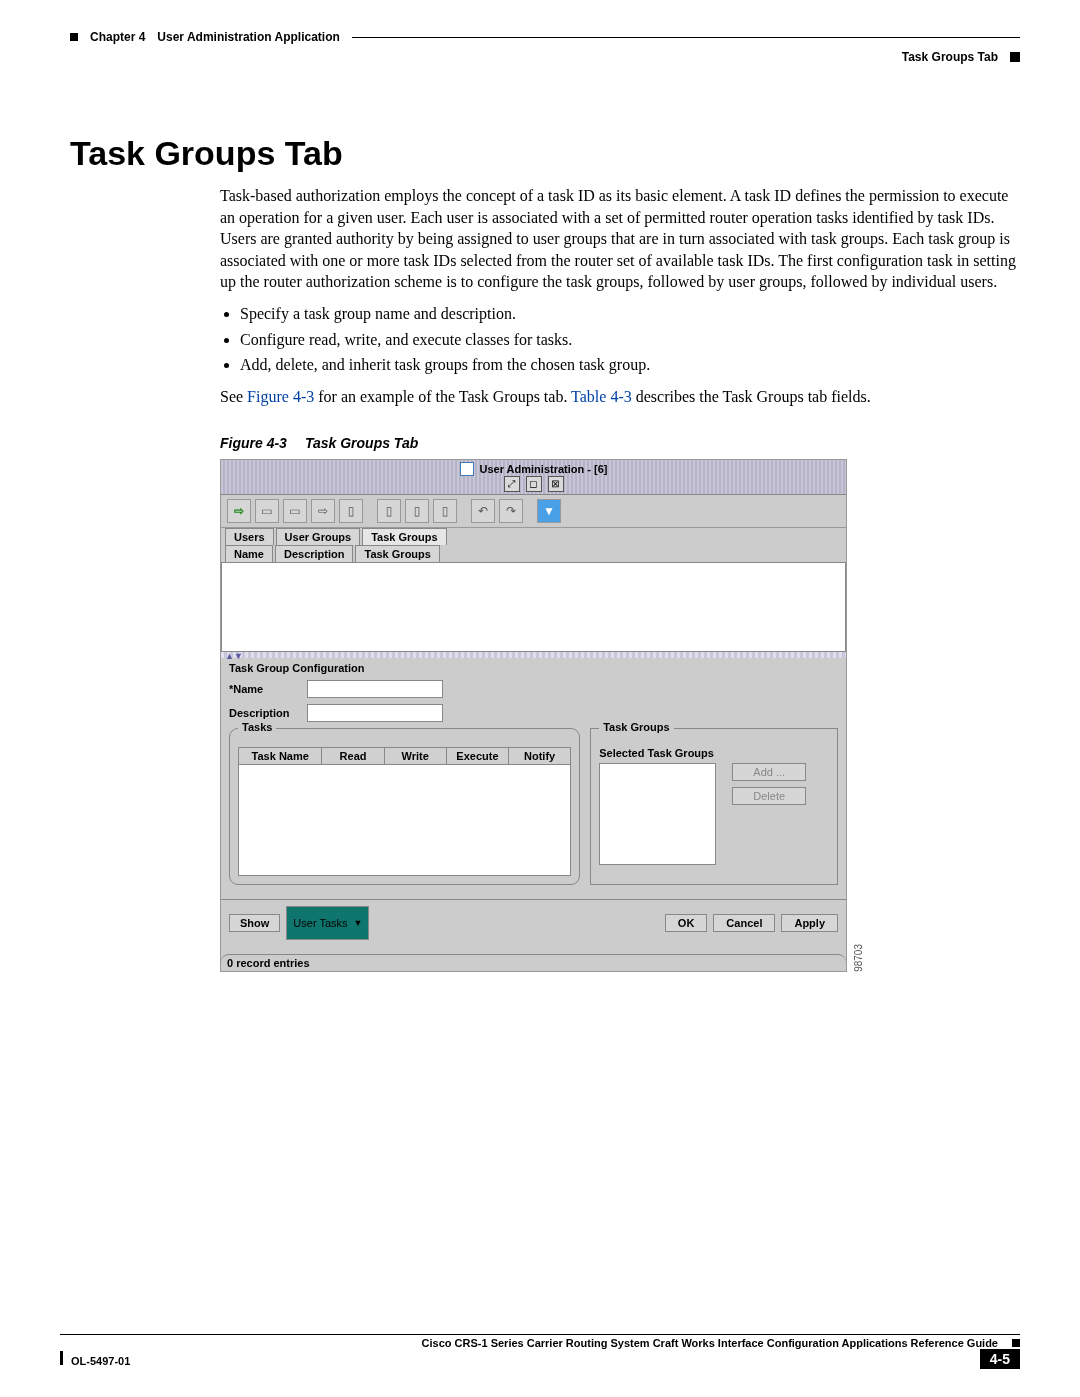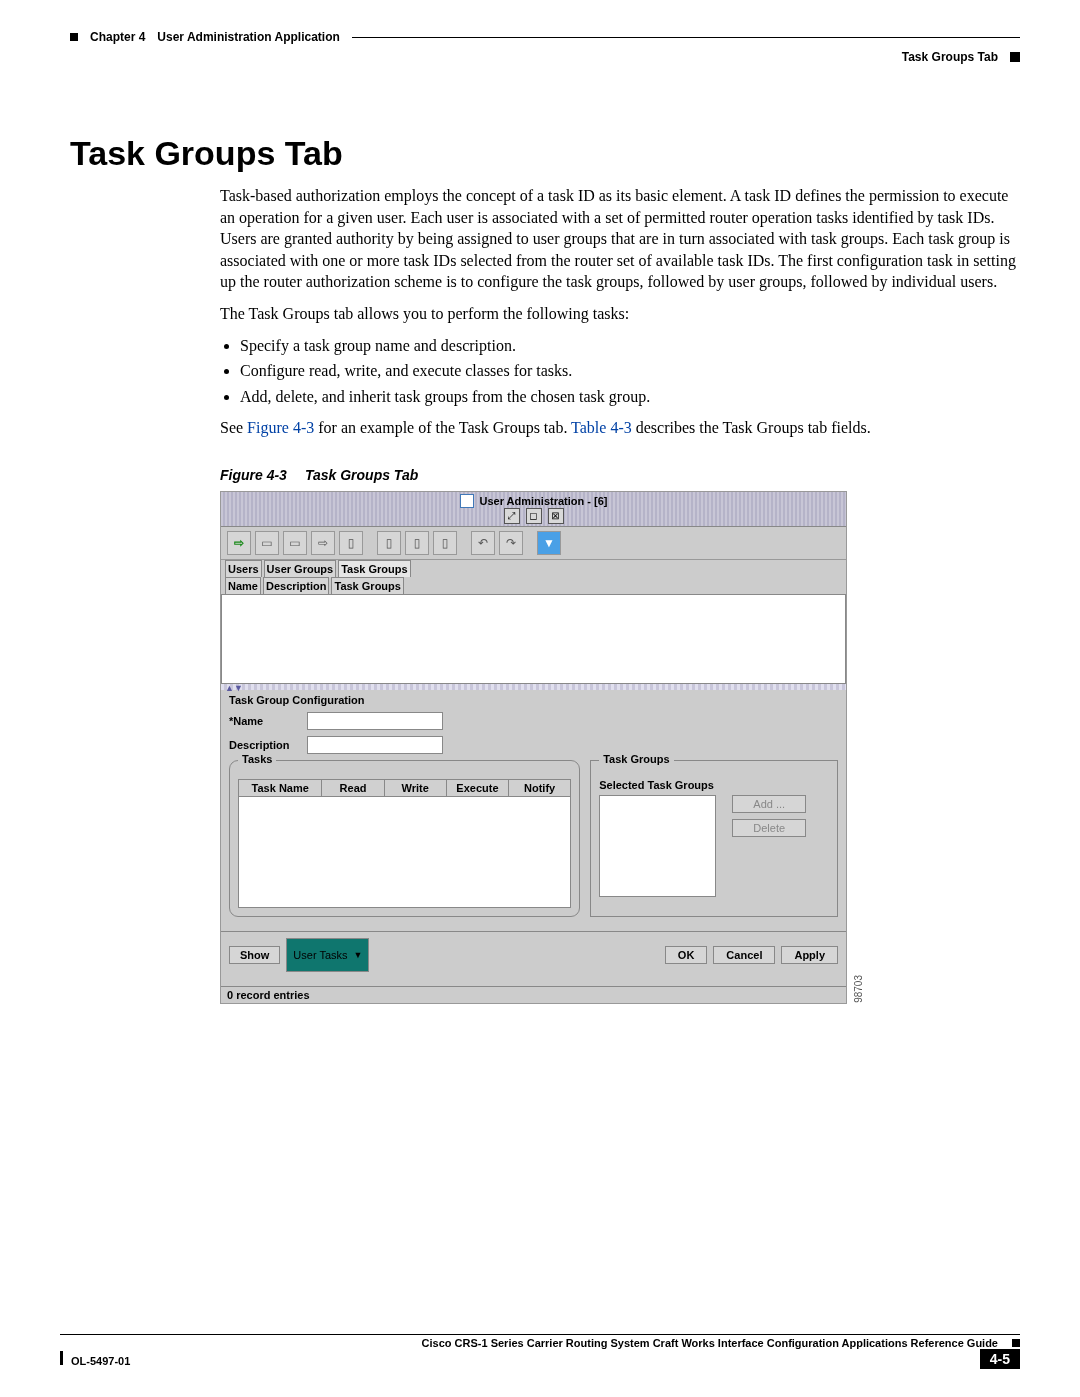--- a/index.html
+++ b/index.html
@@ -128,21 +128,21 @@
 
   .tablike {
     display: flex;
     padding-left: 4px;
     background: #cccccc;
   }
   .tablike .t {
     border: 1px solid #888;
     border-bottom: none;
     background: #d6d6d6;
-    padding: 2px 2px;
+    padding: 2px 8px;
     font-weight: bold;
     font-size: 11px;
     margin-right: 2px;
   }
   .tablike .t.active { background: #e6e6e6; }
   .list-area {
     background: #ffffff;
     height: 88px;
     border: 1px solid #888;
     margin: 0;
@@ -226,20 +226,21 @@
   .dd .caret { font-size: 9px; }
   .cfg-footer .right { display: flex; gap: 6px; }
   .cfg-footer .right .b {
     border: 1px solid #888; background: #d6d6d6;
     font-weight: bold; font-size: 11px; padding: 2px 12px;
   }
   .status {
     border-top: 1px solid #888; background: #cccccc;
     font-weight: bold; font-size: 11px;
     padding: 2px 6px;
+    border-radius: 8px;
   }
 
   
   .page-footer {
     position: absolute;
     left: 60px; right: 60px; bottom: 28px;
     font-family: Arial, Helvetica, sans-serif;
     font-size: 11px;
   }
   .page-footer .line1 {
@@ -274,21 +275,20 @@
     <div class="top-hdr-row2">
       <span>Task Groups Tab</span>
       <span class="sq"></span>
     </div>
   </div>
 
   <h1 class="section-title">Task Groups Tab</h1>
 
   <div class="body-text">
     <p>Task-based authorization employs the concept of a task ID as its basic element. A task ID defines the permission to execute an operation for a given user. Each user is associated with a set of permitted router operation tasks identified by task IDs. Users are granted authority by being assigned to user groups that are in turn associated with task groups. Each task group is associated with one or more task IDs selected from the router set of available task IDs. The first configuration task in setting up the router authorization scheme is to configure the task groups, followed by user groups, followed by individual users.</p>
-    <p>The Task Groups tab allows you to perform the following tasks:</p>
     <ul>
       <li>Specify a task group name and description.</li>
       <li>Configure read, write, and execute classes for tasks.</li>
       <li>Add, delete, and inherit task groups from the chosen task group.</li>
     </ul>
     <p>
       <span>See </span><span class="xref">Figure 4-3</span><span> for an example of the Task Groups tab. </span><span class="xref">Table 4-3</span><span> describes the Task Groups tab fields.</span>
     </p>
   </div>
 

